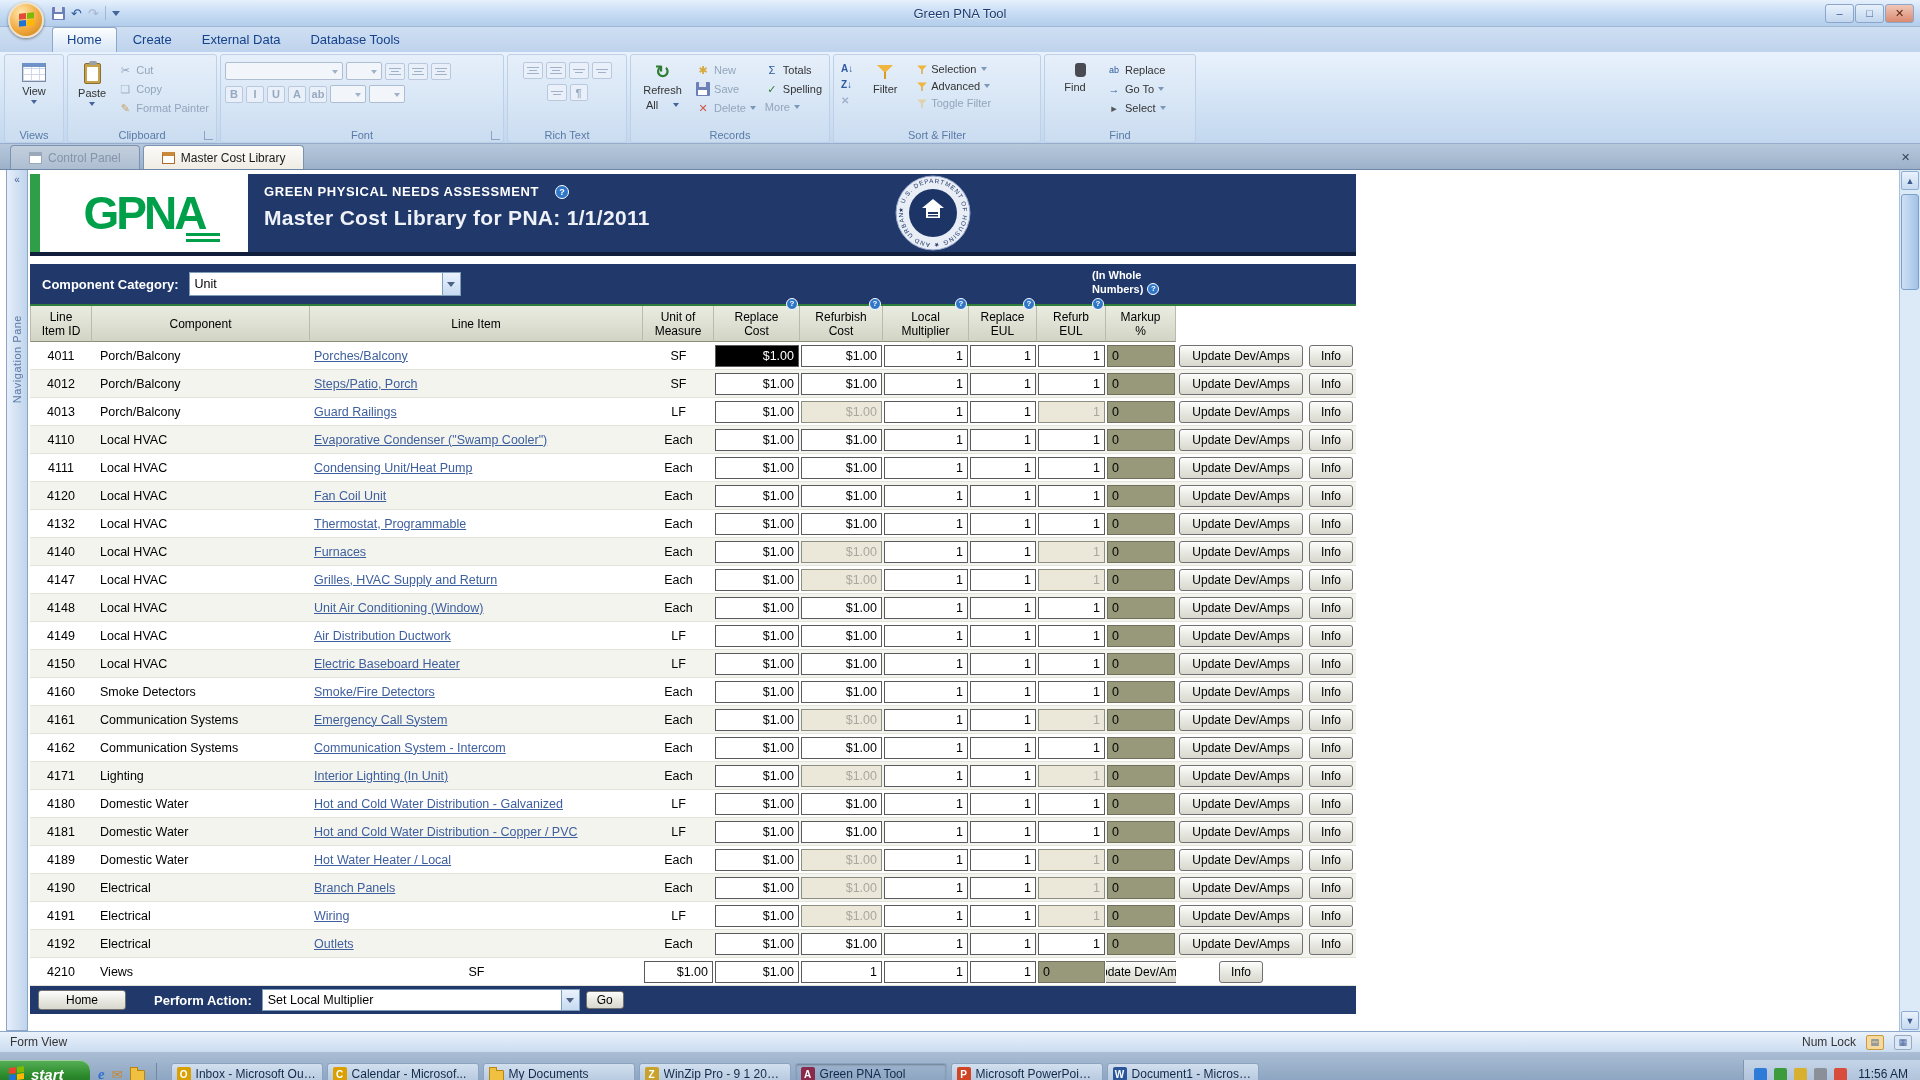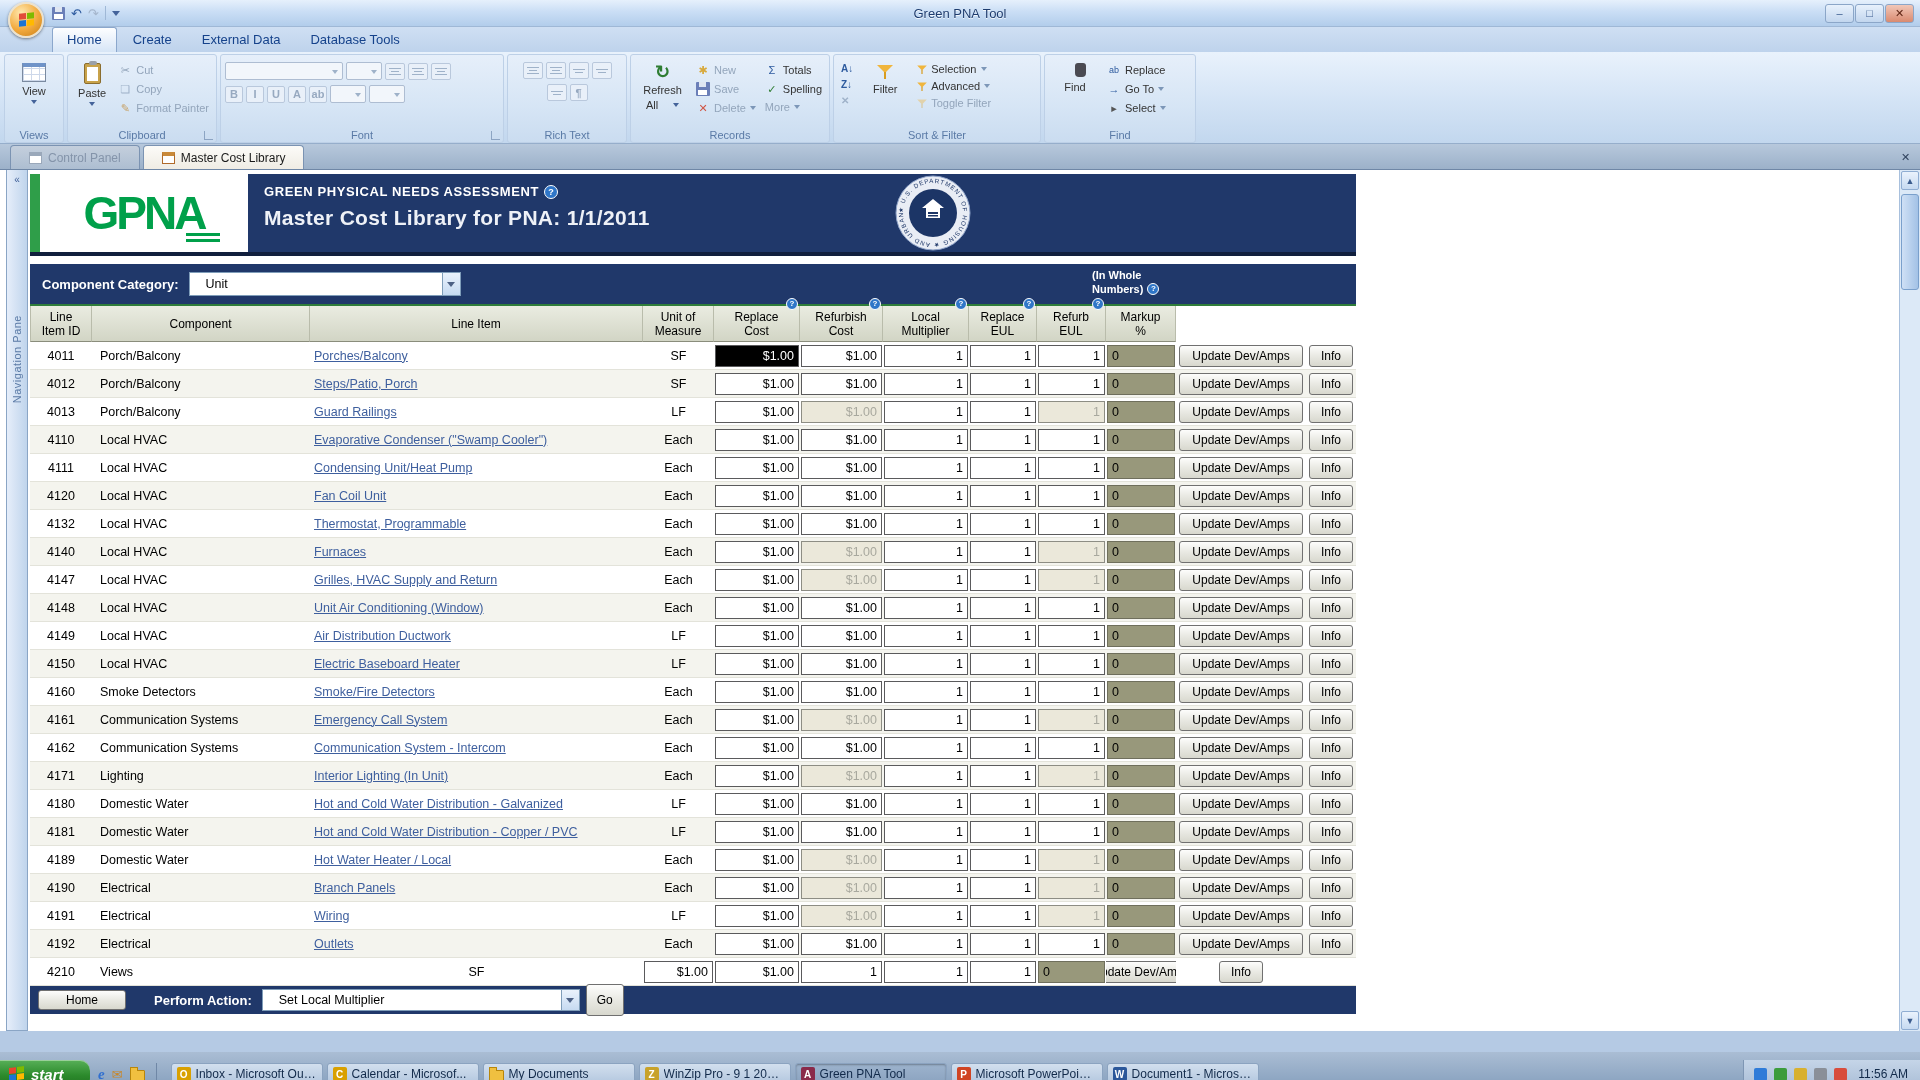--- a/index.html
+++ b/index.html
@@ -88,32 +88,32 @@
 .sthumb{position:absolute;left:1px;right:1px;top:24px;height:96px;background:linear-gradient(90deg,#cfe0f5,#a3c2e6);border:1px solid #7aa0cc;border-radius:3px}
 
 
 .form{position:absolute;left:30px;top:4px;width:1326px}
 .fheader{display:flex;height:78px}
 .greenbar{width:10px;background:#2f9e49}
 .logobox{width:208px;background:#fff;display:flex;align-items:center;justify-content:center;position:relative}
 .logotext{font-size:46px;font-weight:800;color:#00a04a;letter-spacing:-3px}
 .logolines{position:absolute;right:28px;bottom:16px;width:34px;height:3px;background:#00a04a;box-shadow:0 6px 0 #00a04a}
 .navyhead{flex:1;background:#20386a;position:relative;padding:10px 0 0 16px}
-.htitle-row{display:flex;align-items:center;gap:5px}
+.htitle-row{display:flex;align-items:center;gap:16px}
 .htitle{font-size:13px;font-weight:bold;color:#fff;letter-spacing:.6px}
 .hsub{margin-top:7px;font-size:21px;font-weight:bold;color:#eef1f7;letter-spacing:.3px}
 .seal{position:absolute;left:647px;top:1px}
 .helpdot{display:inline-flex;width:14px;height:14px;border-radius:50%;background:#2f76c8;color:#fff;font-size:9px;font-weight:bold;align-items:center;justify-content:center;border:1px solid #fff;flex:none}
 .helpdot.small{width:12px;height:12px;font-size:8px}
 .hrule{height:4px;background:#111f3d;margin-top:0}
 .spacer8{height:8px}
 .filterband{height:40px;background:#20386a;position:relative;display:flex;align-items:center;margin-top:0}
 .flabel{font-size:13px;font-weight:bold;color:#fff;margin-left:12px}
 .combo{height:24px;border:1px solid #7f9db9;background:#fff;display:flex;align-items:stretch;margin-left:10px;width:272px}
-.comboval{flex:1;font-size:12.5px;color:#000;display:flex;align-items:center;padding-left:16px;white-space:nowrap;overflow:hidden}
+.comboval{flex:1;font-size:12.5px;color:#000;display:flex;align-items:center;padding-left:5px;white-space:nowrap;overflow:hidden}
 .combobtn{width:18px;background:linear-gradient(#eaf2fc,#c6daf1);border-left:1px solid #7f9db9;display:flex;align-items:center;justify-content:center}
 .combobtn:after{content:"";width:0;height:0;border-left:4px solid transparent;border-right:4px solid transparent;border-top:5px solid #4d6185}
 .wholenum{position:absolute;left:1062px;top:4px;font-size:11px;font-weight:bold;color:#fff;line-height:14px}
 .wnrow{display:flex;align-items:center;gap:4px}
 
 
 .grid{display:grid;grid-template-columns:62px 218px 333px 71px 86px 83px 86px 68px 69px 70px 130px 50px}
 .thead{height:38px;border-top:2px solid #2f7d3a}
 .th{position:relative;background:linear-gradient(#eaece1,#d2d5c5);border-right:1px solid #b9bcab;border-bottom:1px solid #8a8d7c;display:flex;flex-direction:column;align-items:center;justify-content:center;font-size:12px;color:#000;line-height:14px;text-align:center}
 .th.first{border-left:1px solid #b9bcab}
@@ -134,21 +134,21 @@
 .nbox.selected{background:#000;color:#fff}
 .nbox.markup{background:#98987b;justify-content:flex-start;border-color:#6f6f5c}
 .cbtn{justify-content:center}
 .rbtn{height:22px;border:1px solid #707070;border-radius:3px;background:linear-gradient(#fdfdfc,#e9e9e3 50%,#d8d8ce);font-size:12px;color:#000;padding:0 4px;white-space:nowrap}
 .rbtn.upd{width:124px}
 .rbtn.info{width:44px}
 .footerbar{height:28px;background:#20386a;display:flex;align-items:center;margin-top:0}
 .rbtn.home{width:88px;height:20px;margin-left:8px}
 .palabel{font-size:13px;font-weight:bold;color:#fff;margin-left:28px}
 .combo.wide{width:318px;height:22px}
-.rbtn.go{width:38px;height:32px;margin-left:6px}
+.rbtn.go{width:38px;height:18px;margin-left:6px}
 
 
 .statusbar{position:absolute;top:1031px;left:0;right:0;height:21px;background:linear-gradient(#e9f1fb,#cbdcf1);border-top:1px solid #8ba7cc;display:flex;align-items:center;font-size:12px;color:#333}
 .sbleft{margin-left:10px}
 .sbright{margin-left:auto;display:flex;align-items:center;gap:10px;padding-right:8px}
 .viewico{width:18px;height:15px;border:1px solid #98aac2;border-radius:2px;background:#dbe7f5;display:flex;align-items:center;justify-content:center;font-size:9px;color:#44639a}
 .viewico.on{background:#f7d99c;border-color:#c79b3f}
 
 
 .taskbar{position:absolute;top:1052px;left:0;right:0;height:44px;background:linear-gradient(#aabdd4,#8fa7c3 60%,#7e98b8);display:flex;align-items:center}
@@ -1285,20 +1285,28 @@
     </div>
 
     <div class="scroll">
       <div class="sbtn2 sbup">▲</div>
       <div class="sthumb"></div>
       <div class="sbtn2 sbdn">▼</div>
     </div>
 
   </div>
 
+  <div class="statusbar">
+    <span class="sbleft">Form View</span>
+    <span class="sbright">
+      <span>Num Lock</span>
+      <span class="viewico on">▤</span>
+      <span class="viewico">▦</span>
+    </span>
+  </div>
 
   <div class="taskbar">
     <div class="start">
       <span class="flag">
           <i></i>
           <i></i>
           <i></i>
           <i></i>
         </span>
       <span>start</span>

